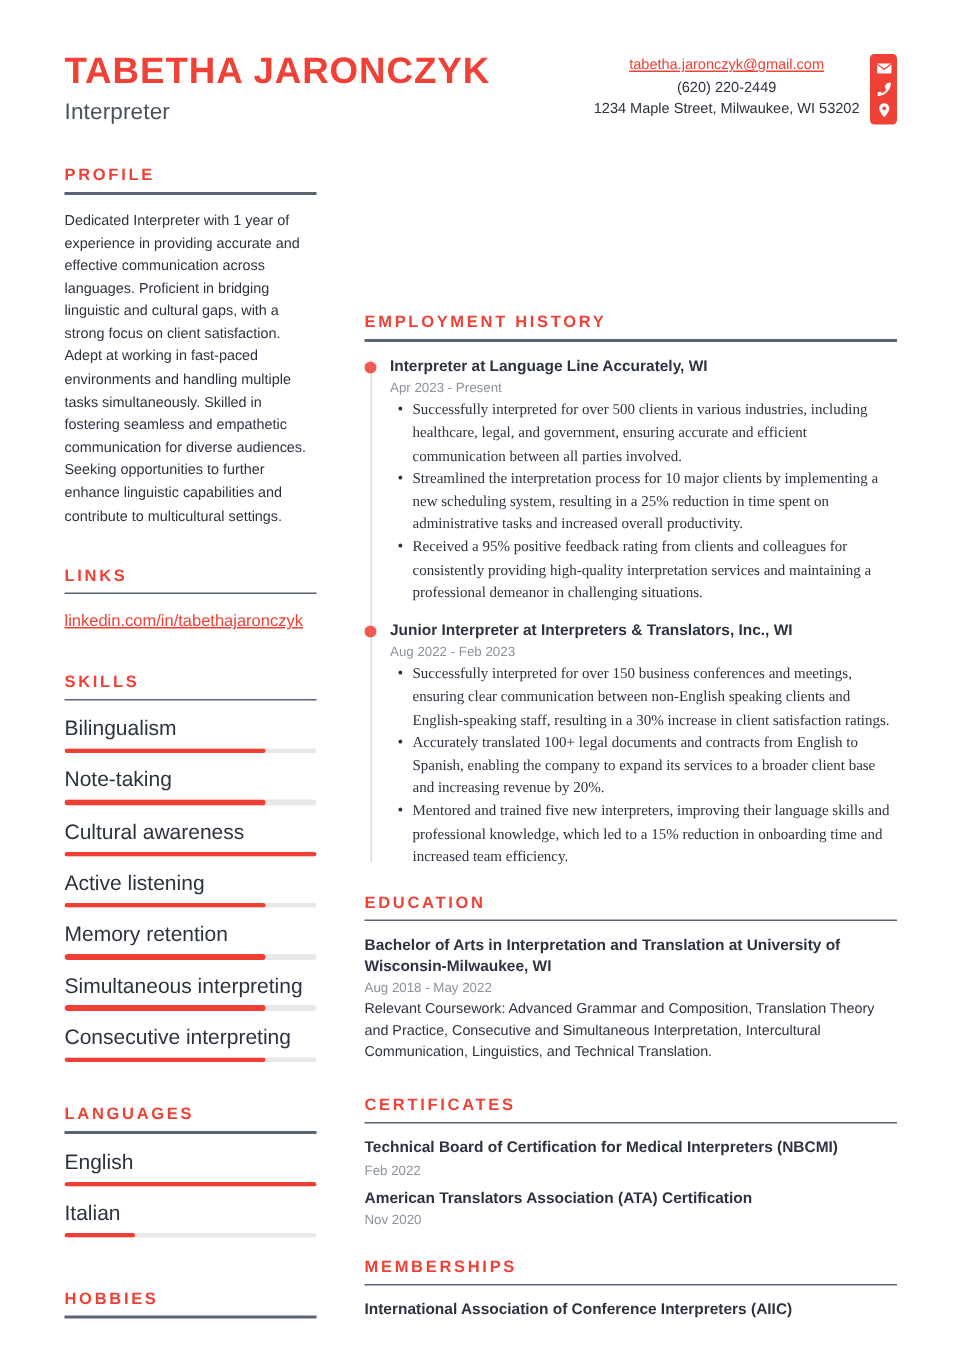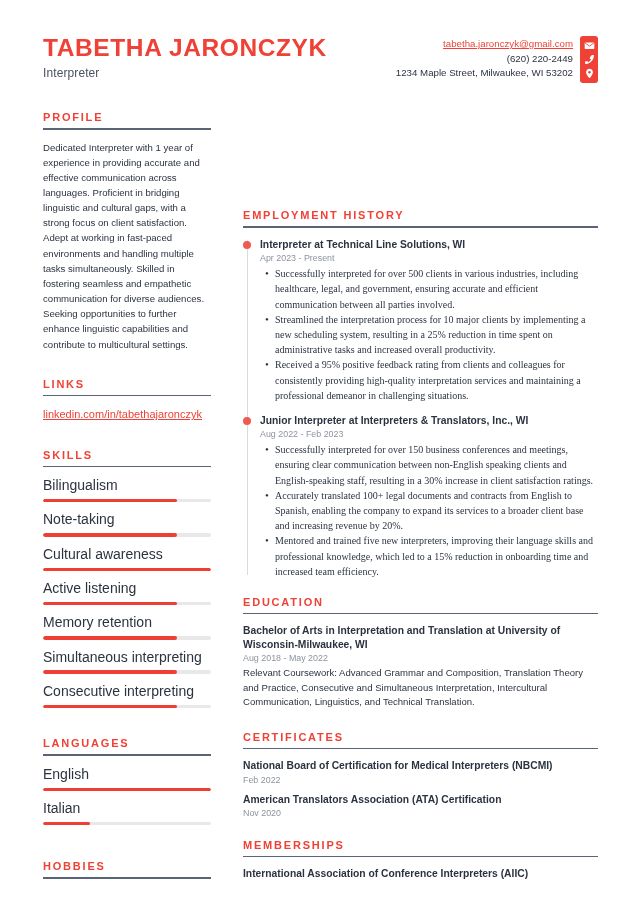--- a/index.html
+++ b/index.html
@@ -40,33 +40,33 @@
   .name {
     font-size: 24.5px;
     font-weight: bold;
     color: #ef4136;
     letter-spacing: 0.6px;
     line-height: 1.05;
     margin: 0;
     white-space: nowrap;
   }
   .job-title {
-    font-size: 12px;
+    font-size: 15px;
     color: #4a5260;
     margin-top: 5px;
     letter-spacing: 0.1px;
   }
 
   .header-right {
     display: flex;
     align-items: flex-start;
     padding-top: 4px;
   }
   .contact-lines {
-    text-align: right;
+    text-align: center;
     font-size: 9.7px;
     line-height: 1.52;
     color: #2c3340;
     padding-right: 7px;
   }
   .contact-email {
     color: #ef4136;
     text-decoration: underline;
     display: block;
   }
@@ -372,21 +372,21 @@
     </div>
 
     <div class="col-right">
 
       <div class="section">
         <div class="section-title">EMPLOYMENT HISTORY</div>
         <div class="section-rule"></div>
         <div class="timeline" id="jobs-list">
             <div class="job">
               <span class="job-dot"></span>
-              <div class="entry-title">Interpreter at Technical Line Solutions, WI</div>
+              <div class="entry-title">Interpreter at Language Line Accurately, WI</div>
               <div class="entry-date">Apr 2023 - Present</div>
               <ul class="bullets">
                 <li>Successfully interpreted for over 500 clients in various industries, including healthcare, legal, and government, ensuring accurate and efficient communication between all parties involved.</li>
                 <li>Streamlined the interpretation process for 10 major clients by implementing a new scheduling system, resulting in a 25% reduction in time spent on administrative tasks and increased overall productivity.</li>
                 <li>Received a 95% positive feedback rating from clients and colleagues for consistently providing high-quality interpretation services and maintaining a professional demeanor in challenging situations.</li>
               </ul>
             </div>
             <div class="job">
               <span class="job-dot"></span>
               <div class="entry-title">Junior Interpreter at Interpreters &amp; Translators, Inc., WI</div>
@@ -414,21 +414,21 @@
           </div>
       </div>
 
       <div class="sec-gap-sm"></div>
 
       <div class="section">
         <div class="section-title">CERTIFICATES</div>
         <div class="section-rule"></div>
         <div id="certificates-list">
             <div class="edu-entry">
-              <div class="entry-title">National Board of Certification for Medical Interpreters (NBCMI)</div>
+              <div class="entry-title">Technical Board of Certification for Medical Interpreters (NBCMI)</div>
               <div class="entry-date">Feb 2022</div>
             </div>
             <div class="edu-entry">
               <div class="entry-title">American Translators Association (ATA) Certification</div>
               <div class="entry-date">Nov 2020</div>
             </div>
           </div>
       </div>
 
       <div class="sec-gap-sm"></div>

